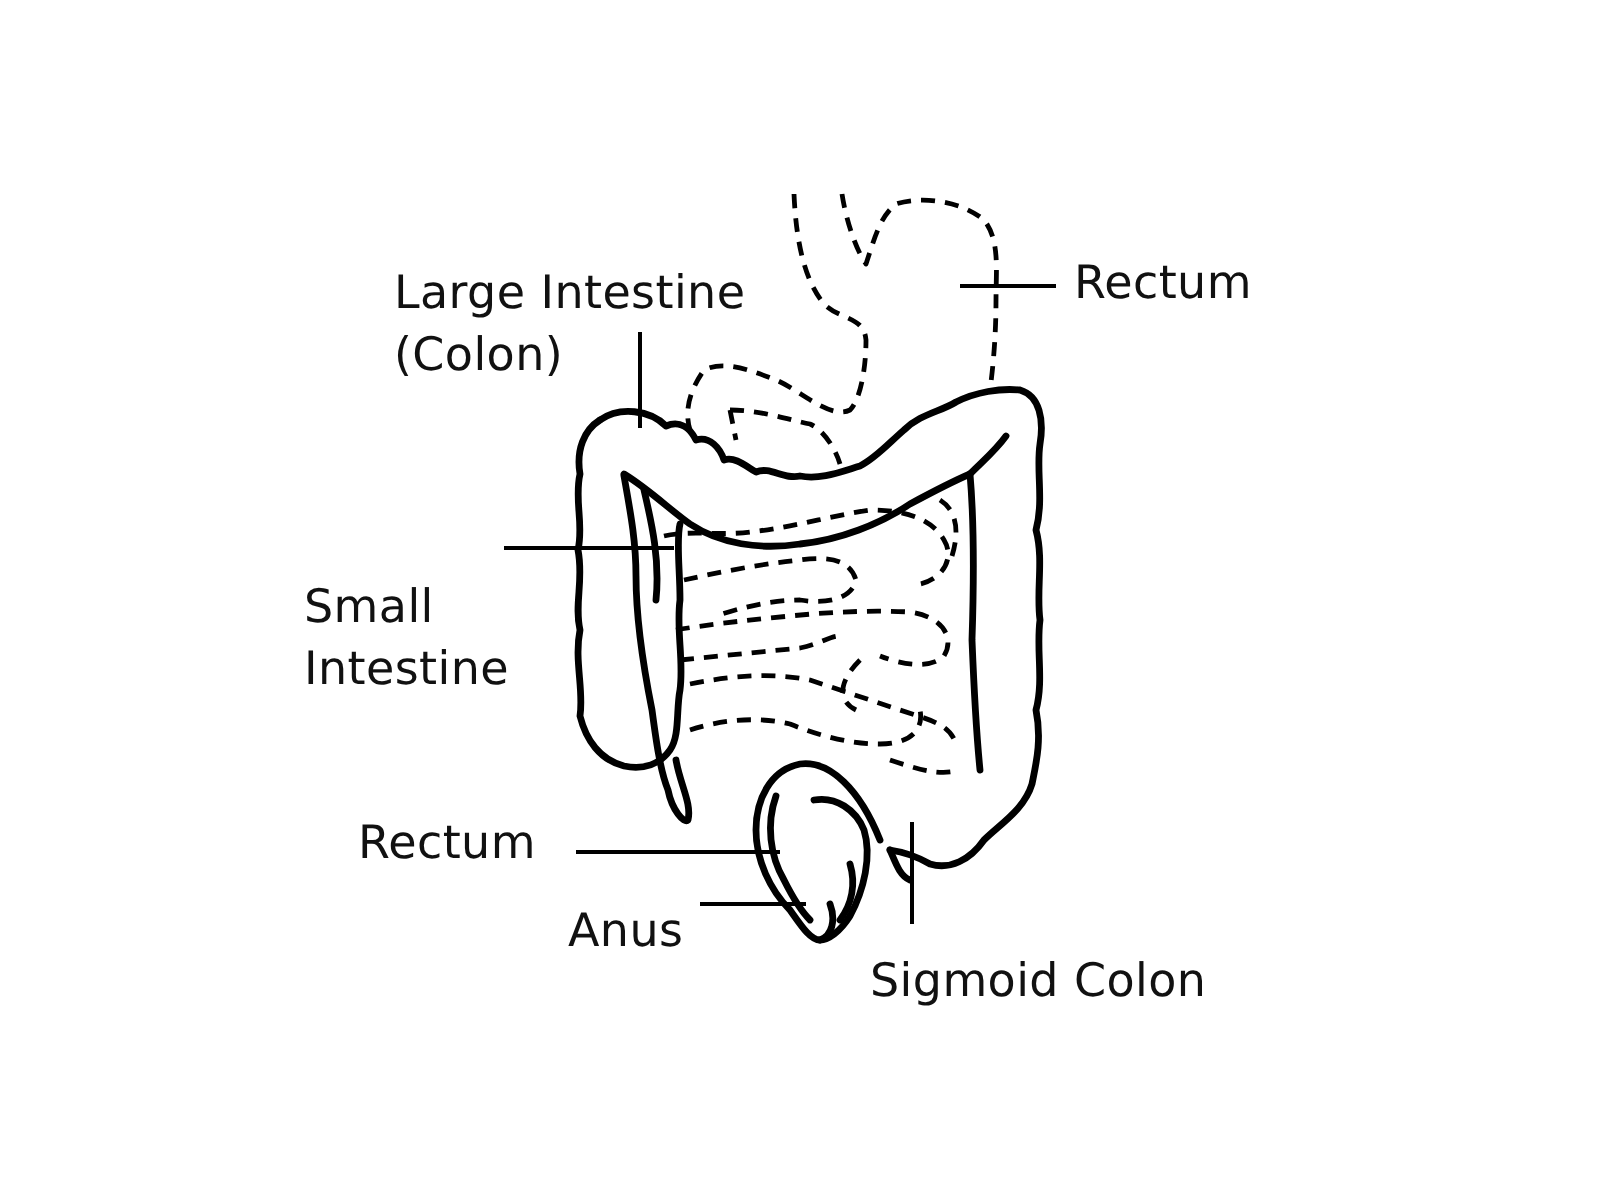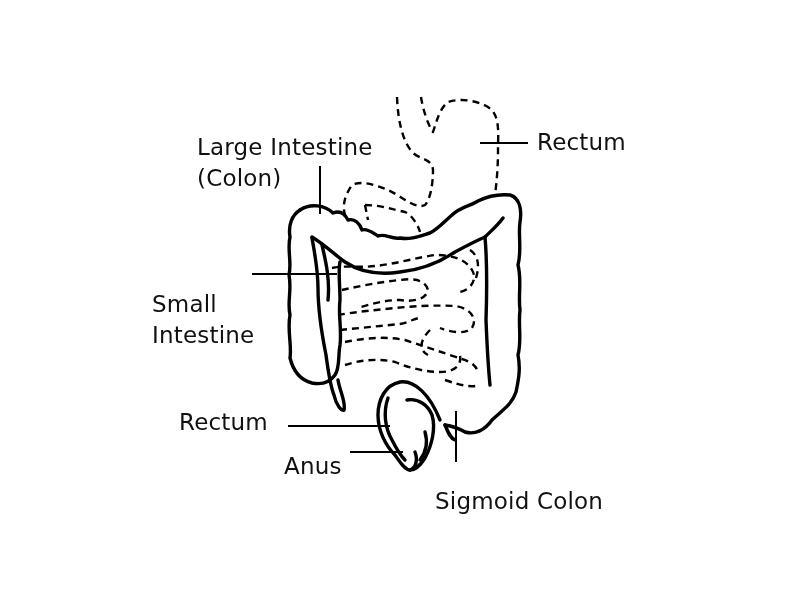--- a/index.html
+++ b/index.html
@@ -74,15 +74,15 @@
 
   <div class="label" style="left:152px; top:243px;margin-top:48px;">
     <div>Small</div>
     <div style="margin-top:4px;">Intestine</div>
   </div>
 
   <div class="label" style="left:179px; top:409px;text-align:center;">Rectum</div>
 
   <div class="label" style="left:284px; top:437px;margin-top:16px;">Anus</div>
 
-  <div class="label" style="left:435px; top:488px;">Sigmoid Colon</div>
+  <div class="label" style="left:435px; top:478px;">Sigmoid Colon</div>
 
 </div>
 
 </body></html>

